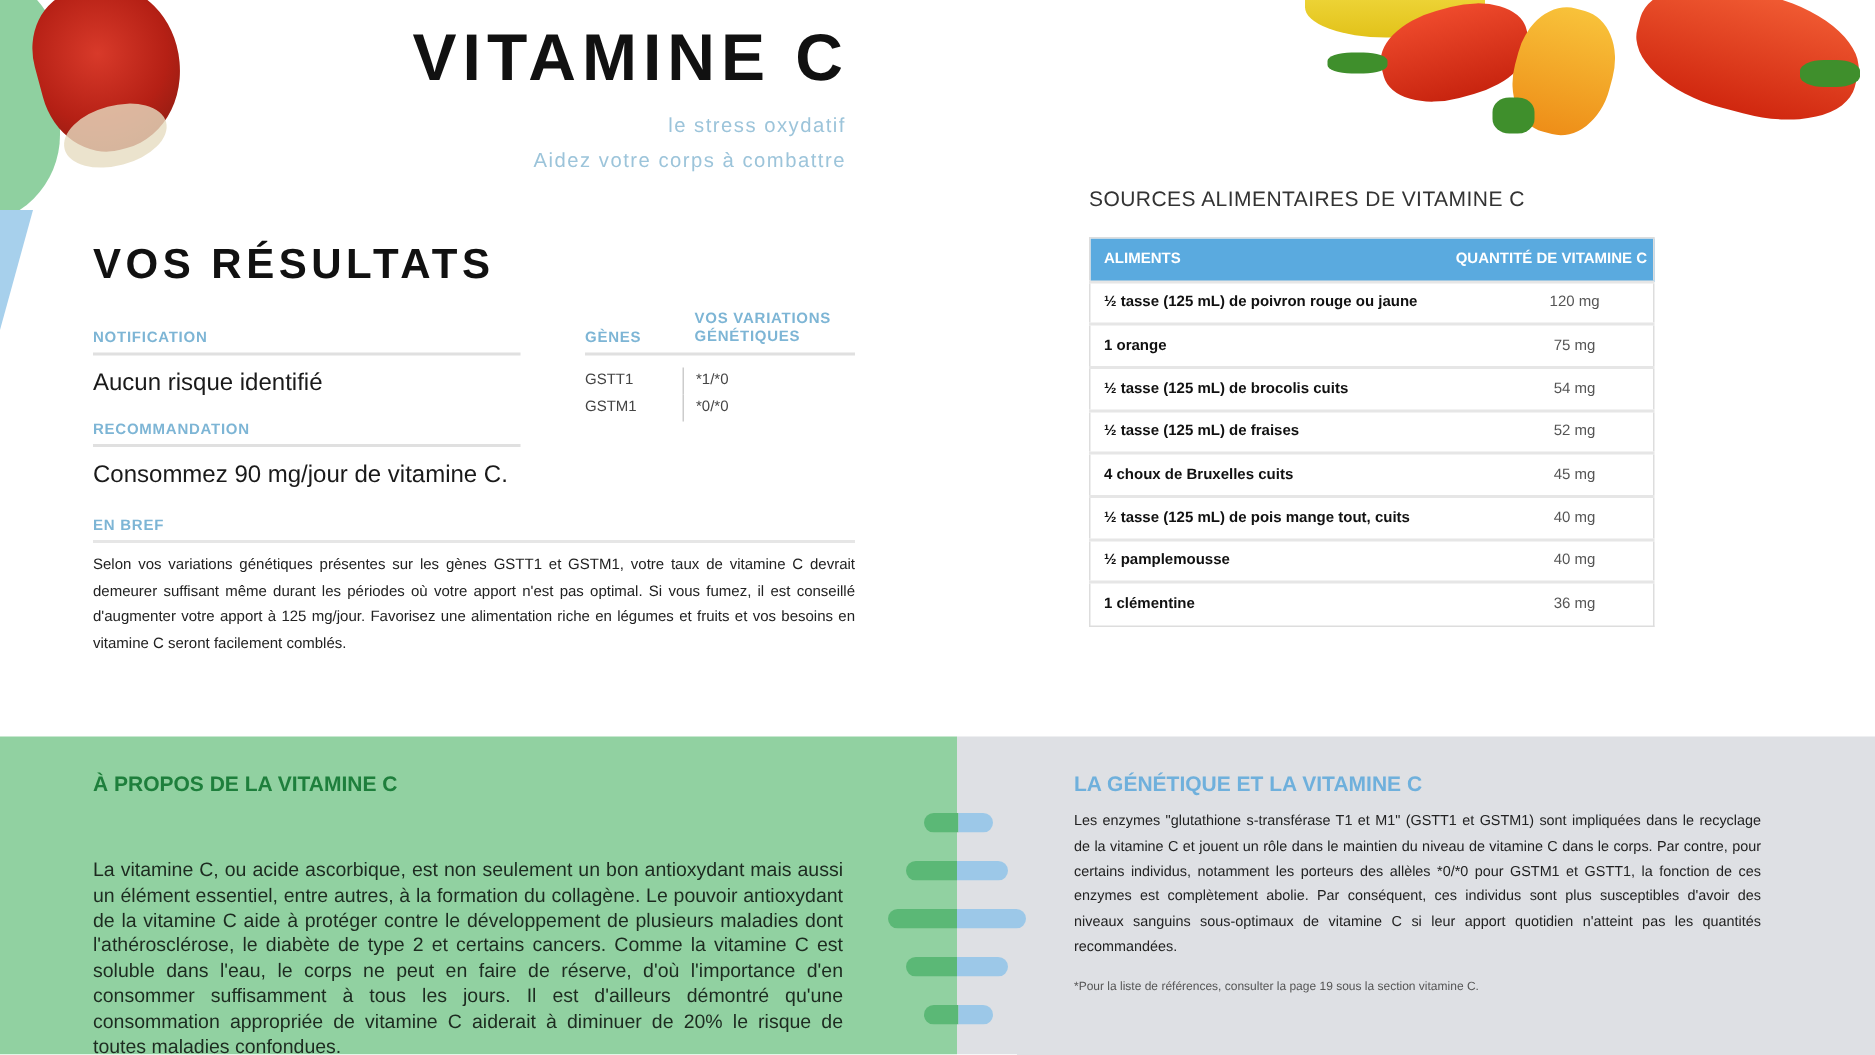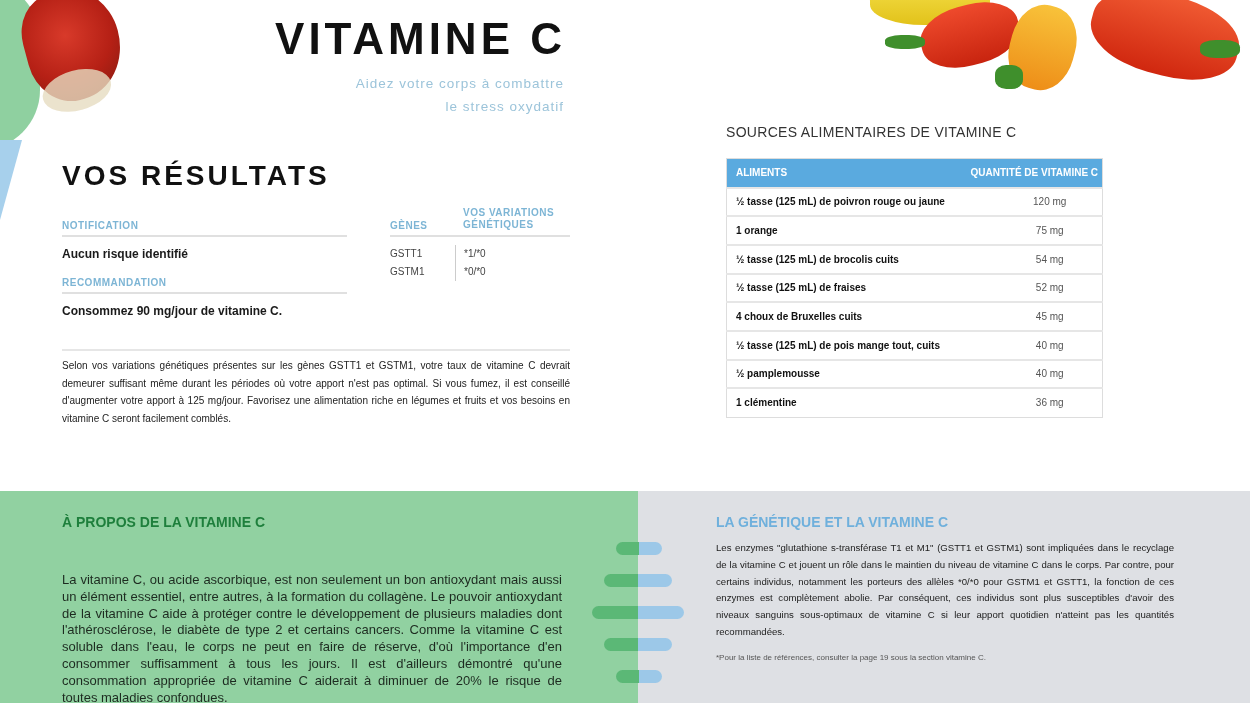--- a/index.html
+++ b/index.html
@@ -54,21 +54,21 @@
     }
     .results-title {
       position: absolute; left: 62px; top: 160px;
       font-size: 28px; font-weight: 700; letter-spacing: 3px; color: #111;
     }
     .label-blue {
       font-size: 10px; font-weight: 700; color: #7db5d5; letter-spacing: 0.5px; text-transform: uppercase;
     }
     .notif-block { position: absolute; left: 62px; top: 220px; width: 285px; }
     .notif-block .rule { height: 2px; background: #e0e0e0; margin: 4px 0 10px; }
-    .notif-block .value { font-size: 12px; font-weight: 700; margin-bottom: 16px; }
+    .notif-block .value { font-size: 16px; font-weight: 400; margin-bottom: 16px; }
     .genes-block { position: absolute; left: 390px; top: 207px; width: 180px; }
     .genes-head { display: flex; align-items: flex-end; }
     .genes-head .c1 { width: 73px; }
     .genes-head .c2 { line-height: 12px; }
     .genes-block .rule { height: 2px; background: #e0e0e0; margin: 4px 0 8px; }
     .gene-row { display: flex; font-size: 10px; color: #444; line-height: 18px; }
     .gene-row .c1 { width: 65px; }
     .gene-row .c2 { border-left: 1px solid #ccc; padding-left: 8px; }
     .bref { position: absolute; left: 62px; top: 345px; width: 508px; }
     .bref .rule { height: 2px; background: #e6e6e6; margin: 4px 0 6px; }
@@ -140,22 +140,22 @@
   <div class="pepper p2"></div>
   <div class="pepper p3"></div>
   <div class="pepper p4"></div>
   <div class="stem s1"></div>
   <div class="stem s2"></div>
   <div class="stem s3"></div>
 </div>
 
 <h1 class="title">VITAMINE C</h1>
 <div class="subtitle">
+  <div>le stress oxydatif</div>
   <div>Aidez votre corps à combattre</div>
-  <div>le stress oxydatif</div>
 </div>
 
 <h2 class="results-title">VOS RÉSULTATS</h2>
 
 <div class="notif-block">
   <div class="label-blue">NOTIFICATION</div>
   <div class="rule"></div>
   <div class="value">Aucun risque identifié</div>
   <div class="label-blue">RECOMMANDATION</div>
   <div class="rule"></div>
@@ -175,20 +175,21 @@
     <div class="c1">GSTT1</div>
     <div class="c2">*1/*0</div>
   </div>
   <div class="gene-row">
     <div class="c1">GSTM1</div>
     <div class="c2">*0/*0</div>
   </div>
 </div>
 
 <div class="bref">
+  <div class="label-blue">EN BREF</div>
   <div class="rule"></div>
   <p>Selon vos variations génétiques présentes sur les gènes GSTT1 et GSTM1, votre taux de vitamine C devrait demeurer suffisant même durant les périodes où votre apport n'est pas optimal. Si vous fumez, il est conseillé d'augmenter votre apport à 125 mg/jour. Favorisez une alimentation riche en légumes et fruits et vos besoins en vitamine C seront facilement comblés.</p>
 </div>
 
 <div class="sources-title">SOURCES ALIMENTAIRES DE VITAMINE C</div>
 <table class="foods">
   <thead>
     <tr>
       <th>ALIMENTS</th>
       <th class="qty">QUANTITÉ DE VITAMINE C</th>

